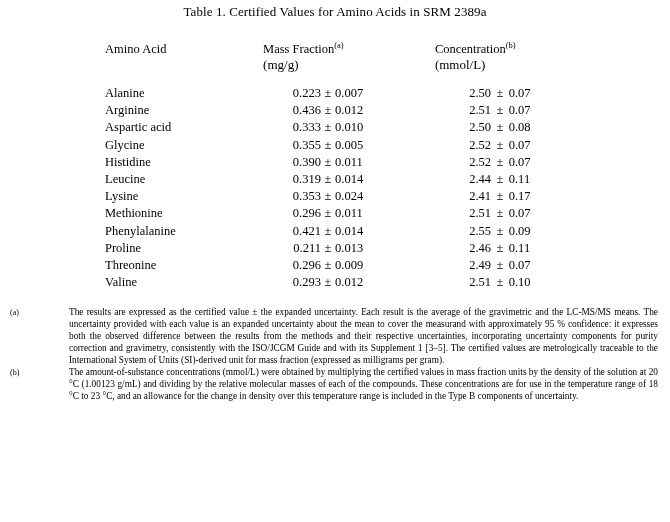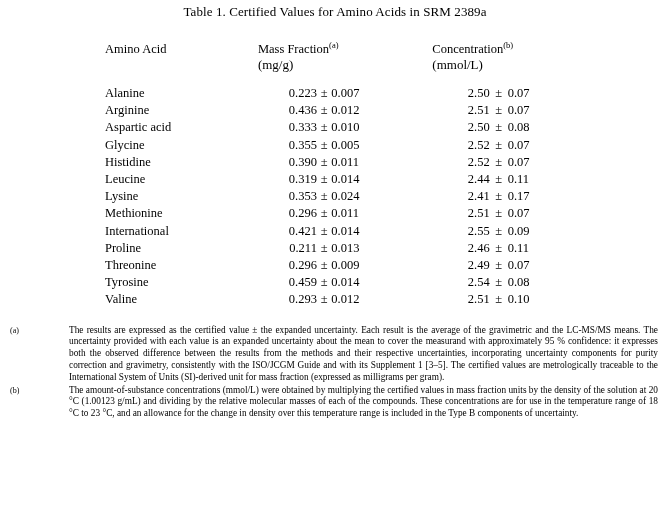--- a/index.html
+++ b/index.html
@@ -225,21 +225,21 @@
         <td></td>
         <td class="num">0.296</td>
         <td class="pm">±</td>
         <td class="unc">0.011</td>
         <td></td>
         <td class="num">2.51</td>
         <td class="pm">±</td>
         <td class="unc">0.07</td>
       </tr>
       <tr>
-        <td class="name">International</td>
+        <td class="name">Phenylalanine</td>
         <td></td>
         <td class="num">0.421</td>
         <td class="pm">±</td>
         <td class="unc">0.014</td>
         <td></td>
         <td class="num">2.55</td>
         <td class="pm">±</td>
         <td class="unc">0.09</td>
       </tr>
       <tr>
@@ -256,31 +256,20 @@
       <tr>
         <td class="name">Threonine</td>
         <td></td>
         <td class="num">0.296</td>
         <td class="pm">±</td>
         <td class="unc">0.009</td>
         <td></td>
         <td class="num">2.49</td>
         <td class="pm">±</td>
         <td class="unc">0.07</td>
-      </tr>
-      <tr>
-        <td class="name">Tyrosine</td>
-        <td></td>
-        <td class="num">0.459</td>
-        <td class="pm">±</td>
-        <td class="unc">0.014</td>
-        <td></td>
-        <td class="num">2.54</td>
-        <td class="pm">±</td>
-        <td class="unc">0.08</td>
       </tr>
       <tr>
         <td class="name">Valine</td>
         <td></td>
         <td class="num">0.293</td>
         <td class="pm">±</td>
         <td class="unc">0.012</td>
         <td></td>
         <td class="num">2.51</td>
         <td class="pm">±</td>

